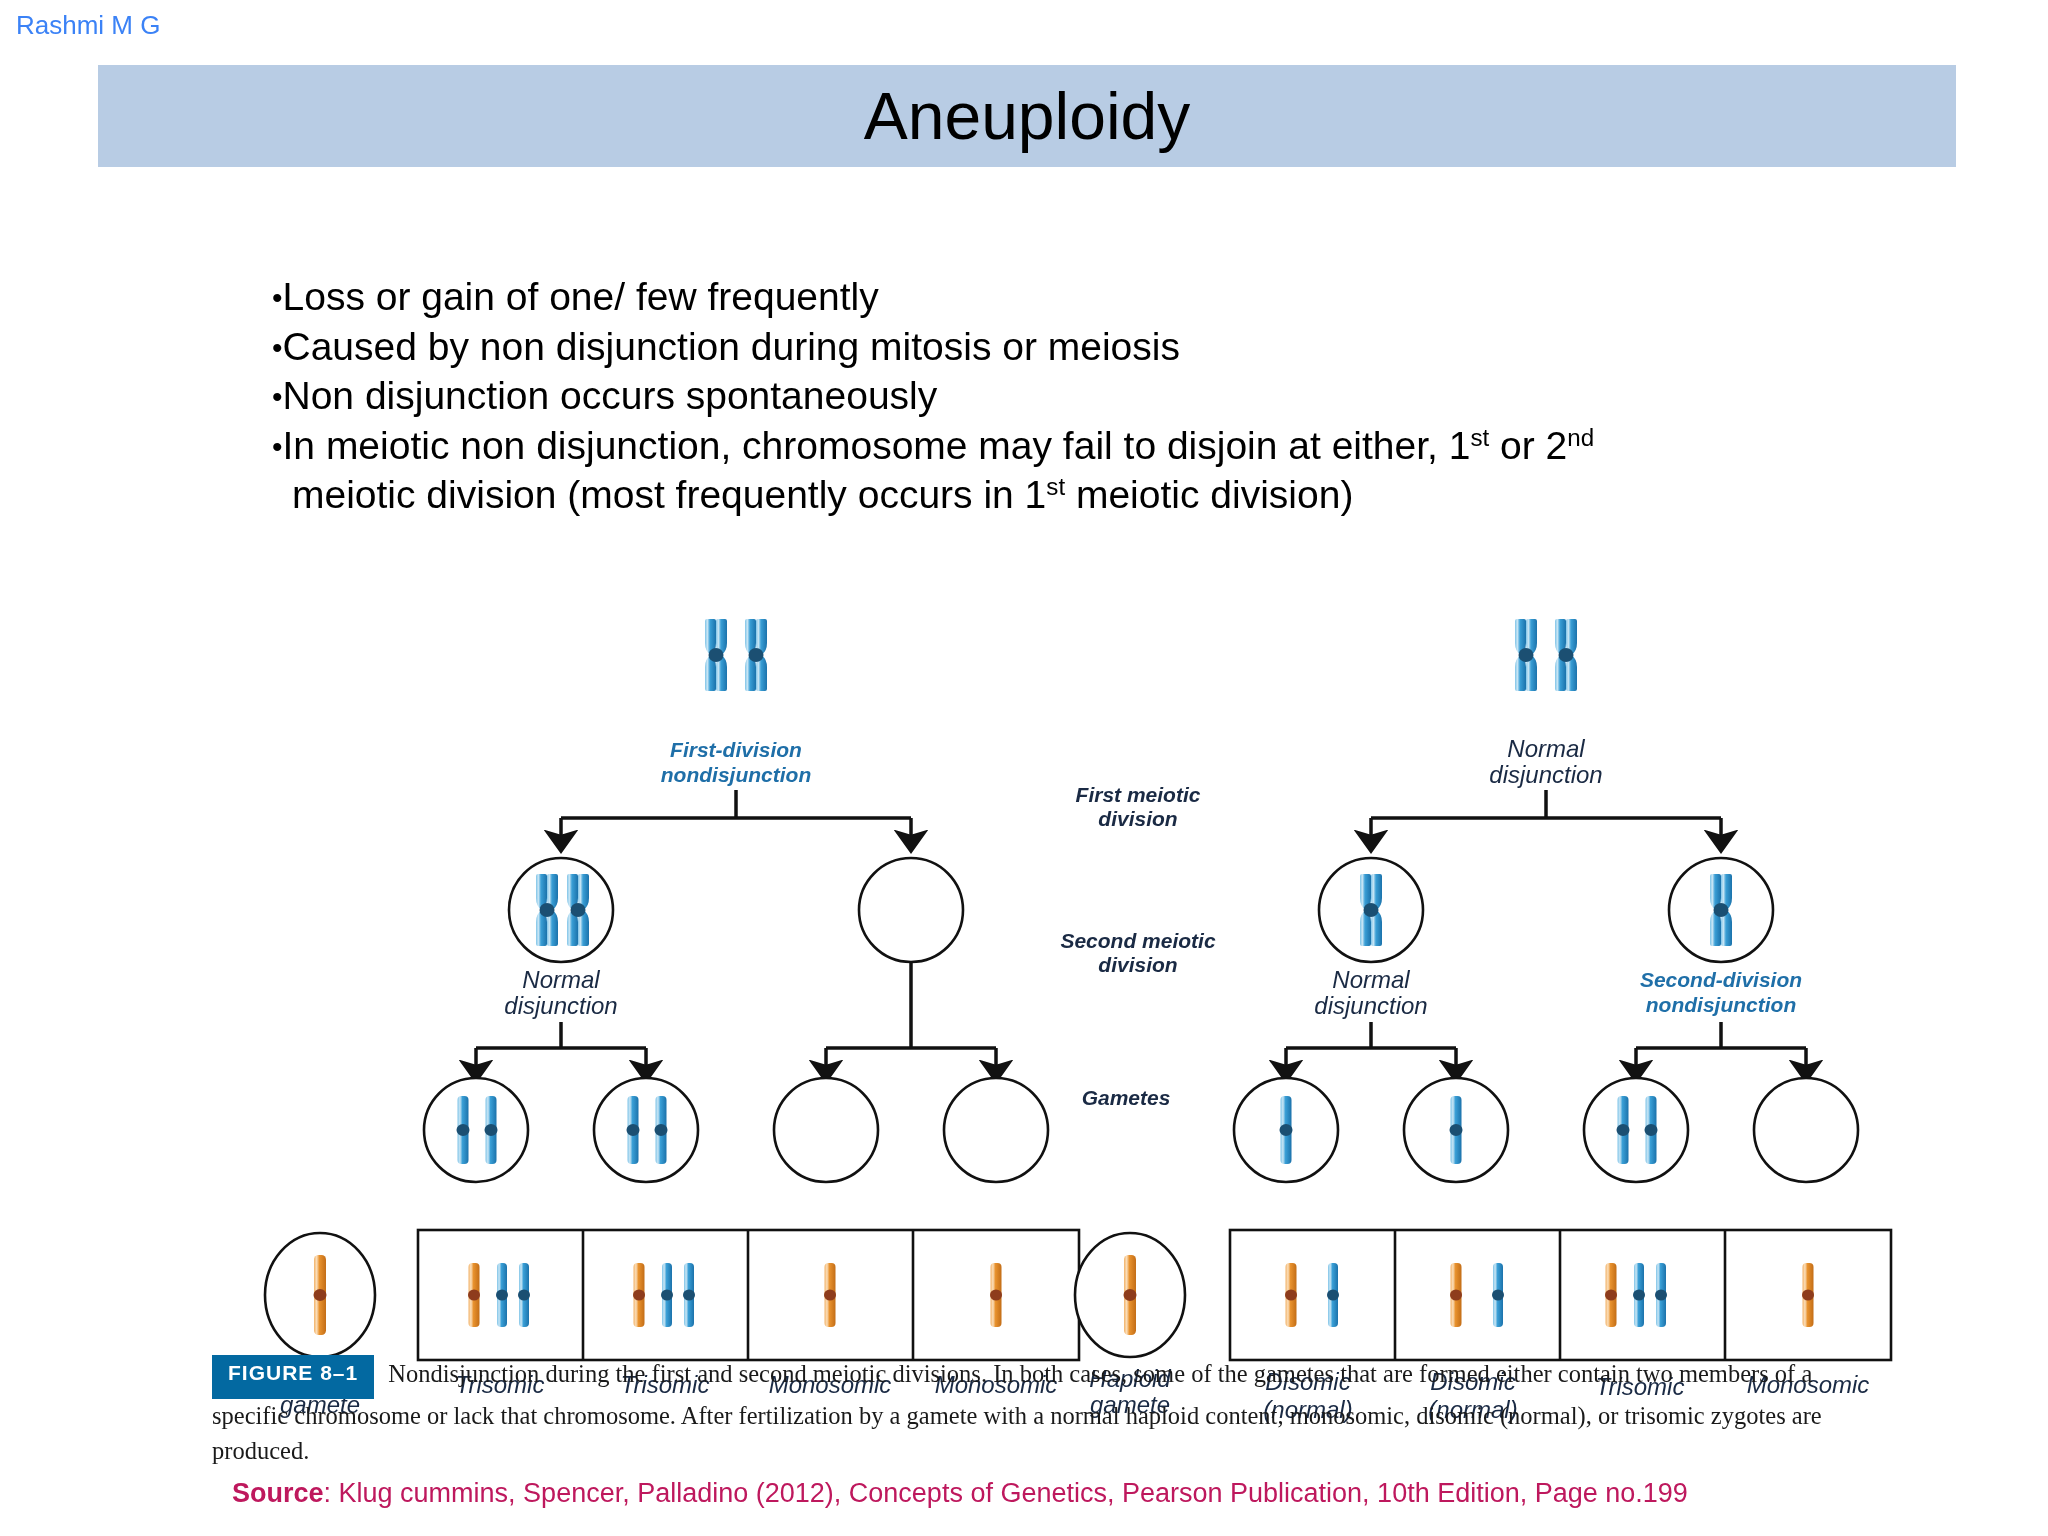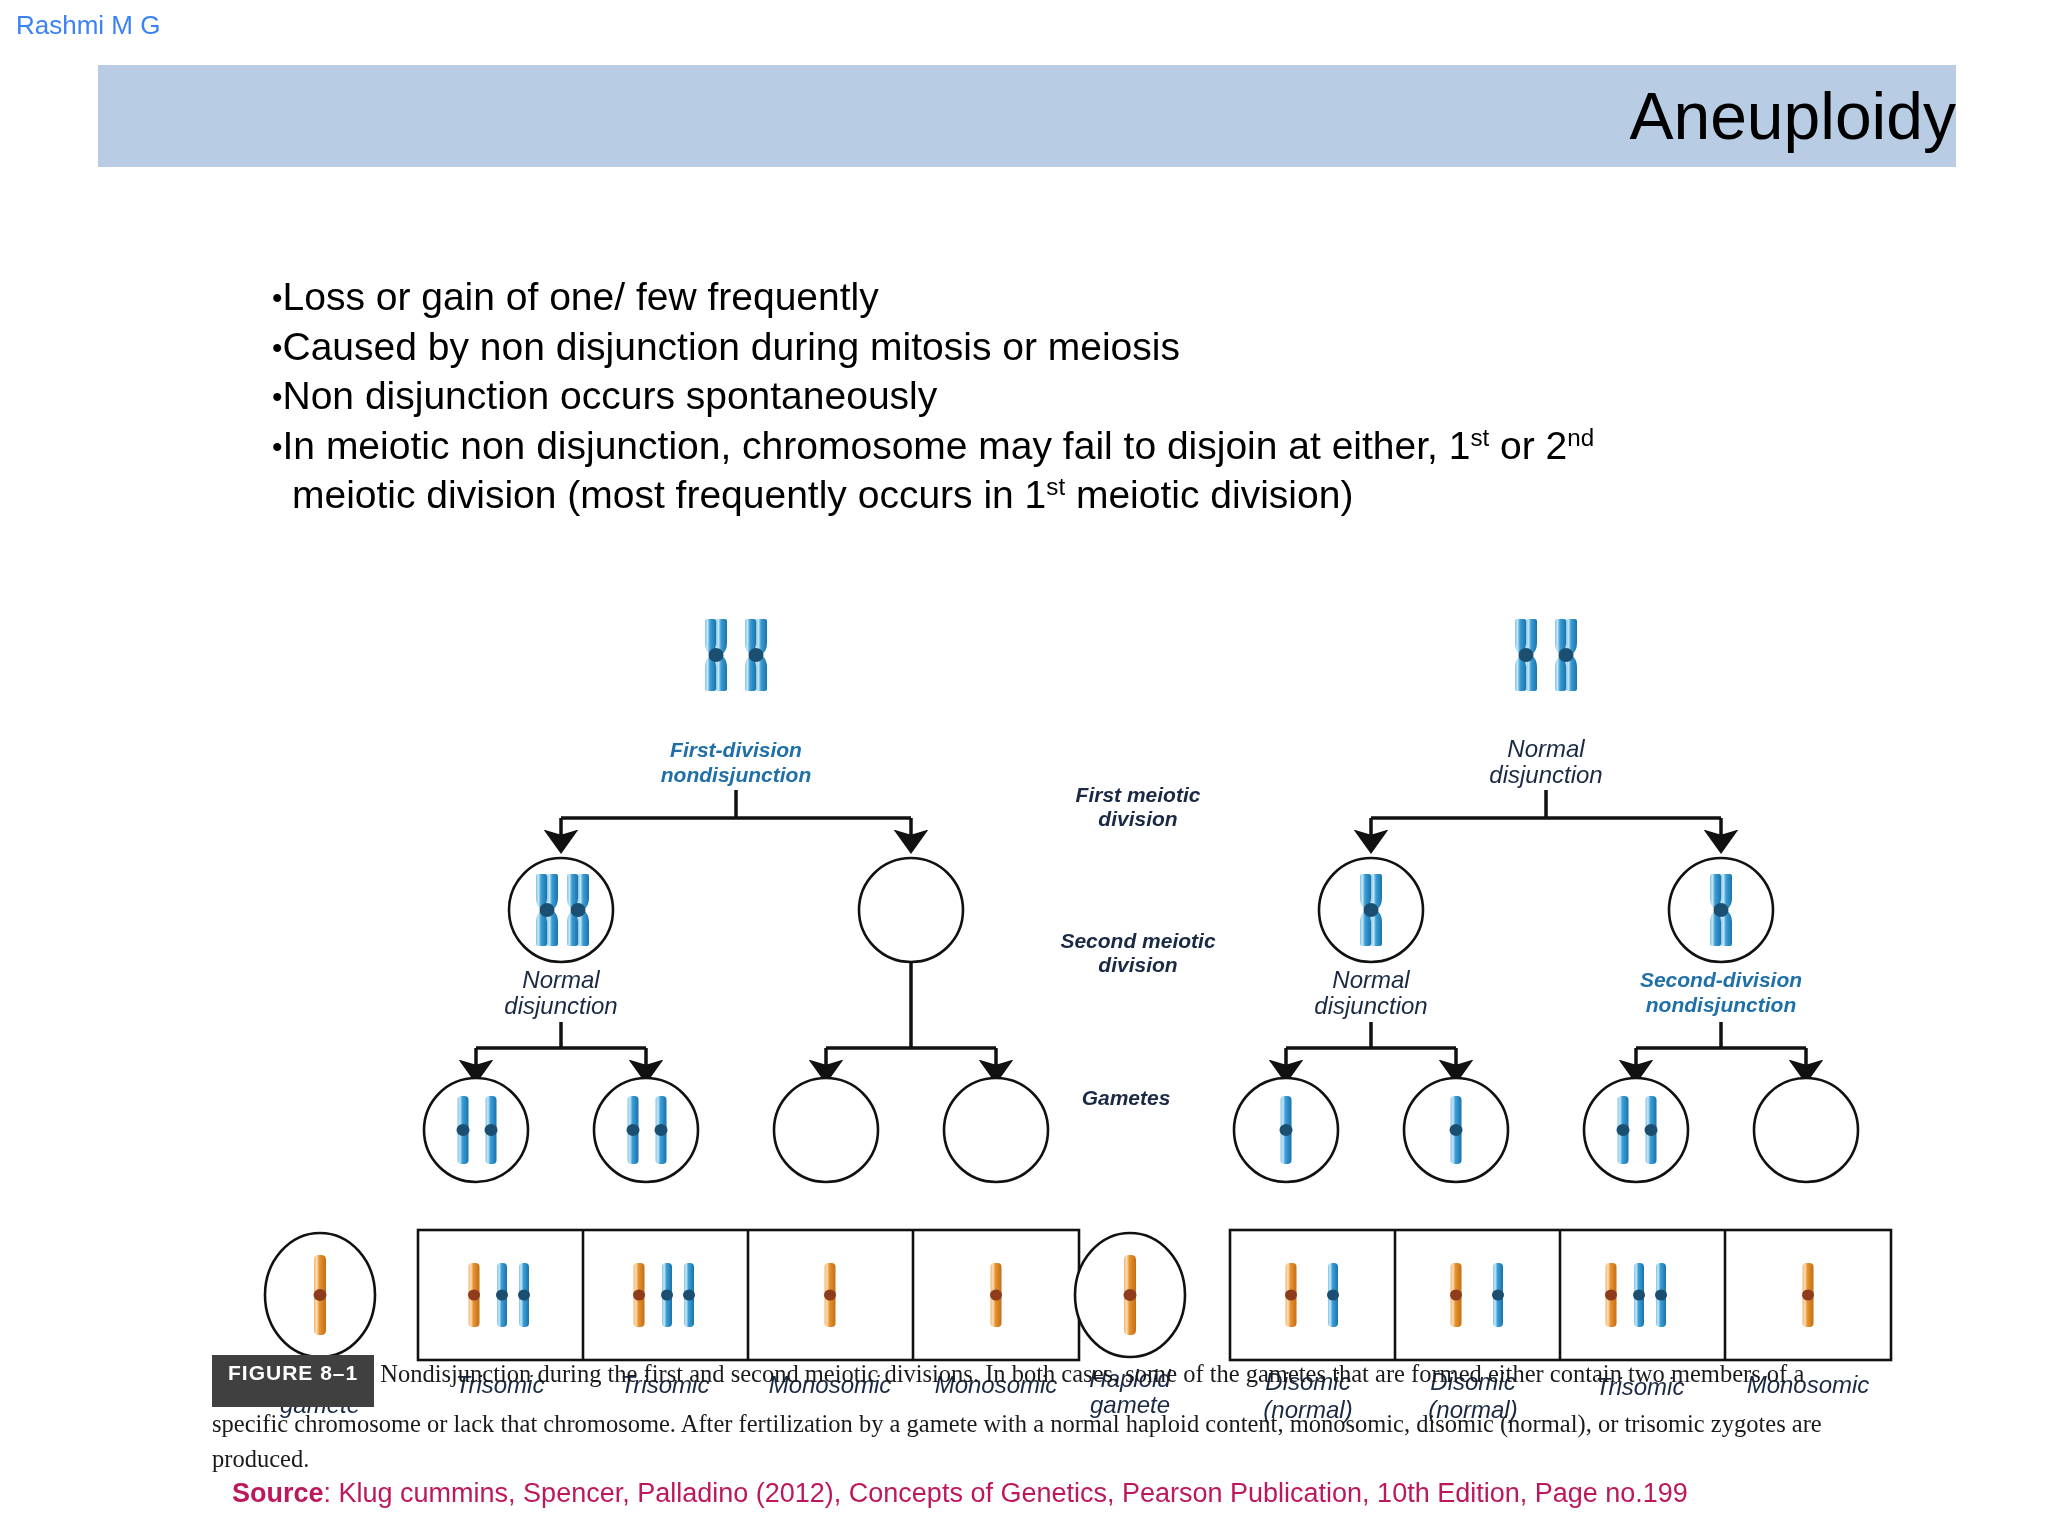--- a/index.html
+++ b/index.html
@@ -11,21 +11,21 @@
     overflow:hidden;
     position:relative;
   }
   .author{
     position:absolute;left:16px;top:10px;
     font-size:26px;line-height:1.2;color:#3b82f6;
   }
   .title-bar{
     position:absolute;left:98px;top:65px;width:1858px;height:102px;
     background:#b8cce4;
-    display:flex;align-items:center;justify-content:flex-end;
+    display:flex;align-items:center;justify-content:center;
   }
   .title-bar .title{
     font-size:66px;font-weight:400;color:#000;letter-spacing:0px;
   }
   .bullets{
     position:absolute;left:272px;top:272px;width:1720px;
   }
   .bullet{
     font-size:39px;line-height:1.27;color:#000;white-space:nowrap;
   }
@@ -42,23 +42,23 @@
 
   .lbl{font-family:"Liberation Sans", sans-serif;}
   .lbl-blue{fill:#1f6fa8;font-weight:bold;font-size:21px;}
   .lbl-dark-b{fill:#1a2a44;font-weight:bold;font-size:21px;}
   .lbl-name{fill:#1a2a44;font-size:24px;}
 
   .caption{
     position:absolute;left:212px;top:1355px;width:1660px;
   }
   .fig-badge{
-    display:inline-block;background:#404040;color:#ffffff;
+    display:inline-block;background:#0369a1;color:#ffffff;
     font-size:21px;font-weight:bold;letter-spacing:1px;
-    padding:6px 16px 22px 16px;margin-right:6px;vertical-align:2px;
+    padding:6px 16px 14px 16px;margin-right:14px;vertical-align:2px;
   }
   .cap-text{
     font-family:"Liberation Serif", serif;
     font-size:24.5px;line-height:1.42;color:#1a1a1a;display:inline;
   }
   .source{
     position:absolute;left:232px;top:1478px;
     font-size:27px;color:#be185d;
   }
   .source b{font-weight:bold;}

